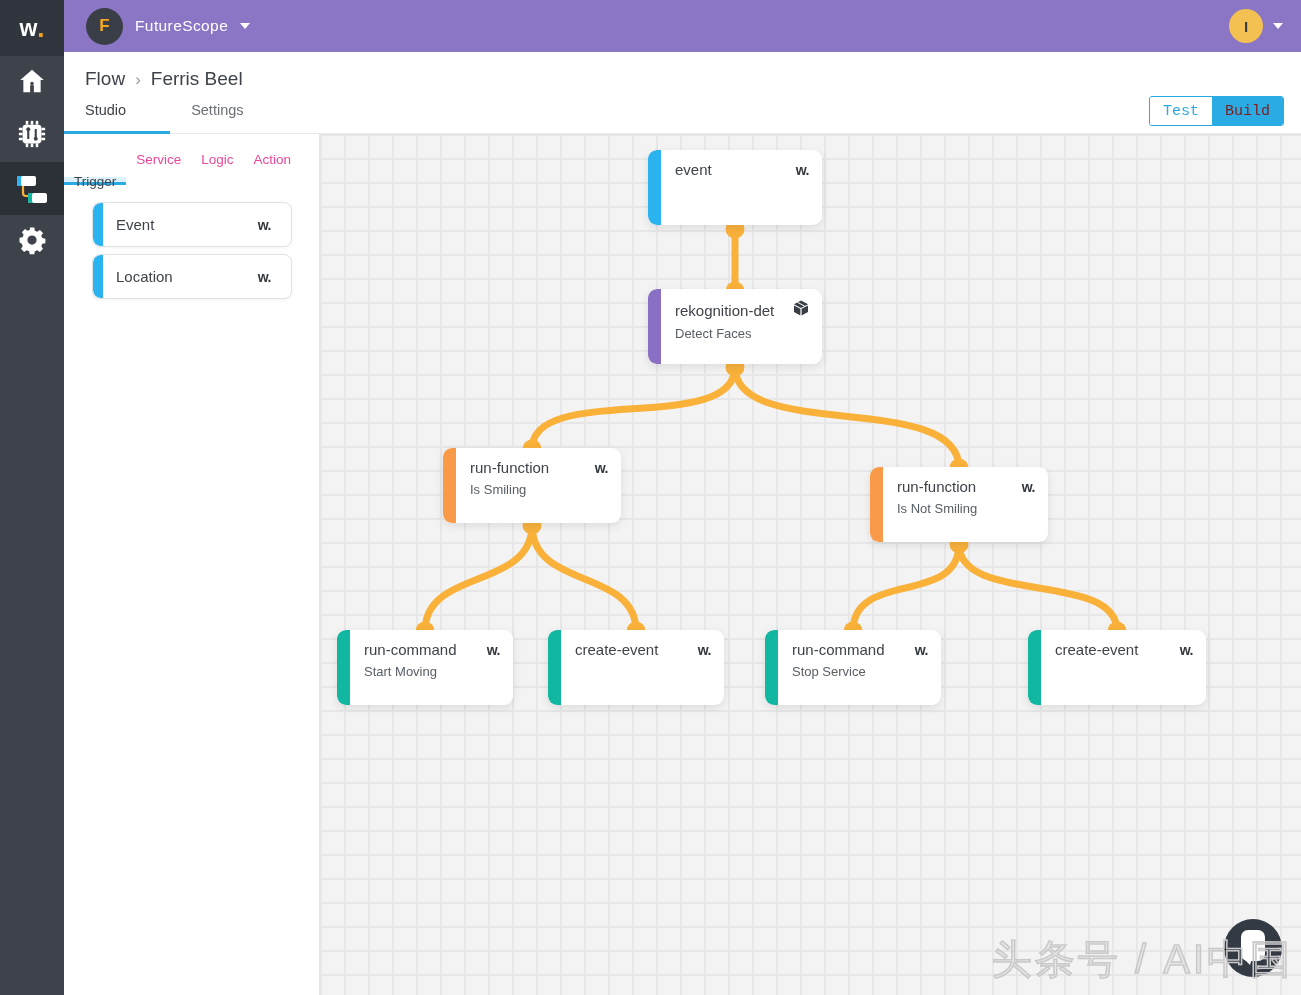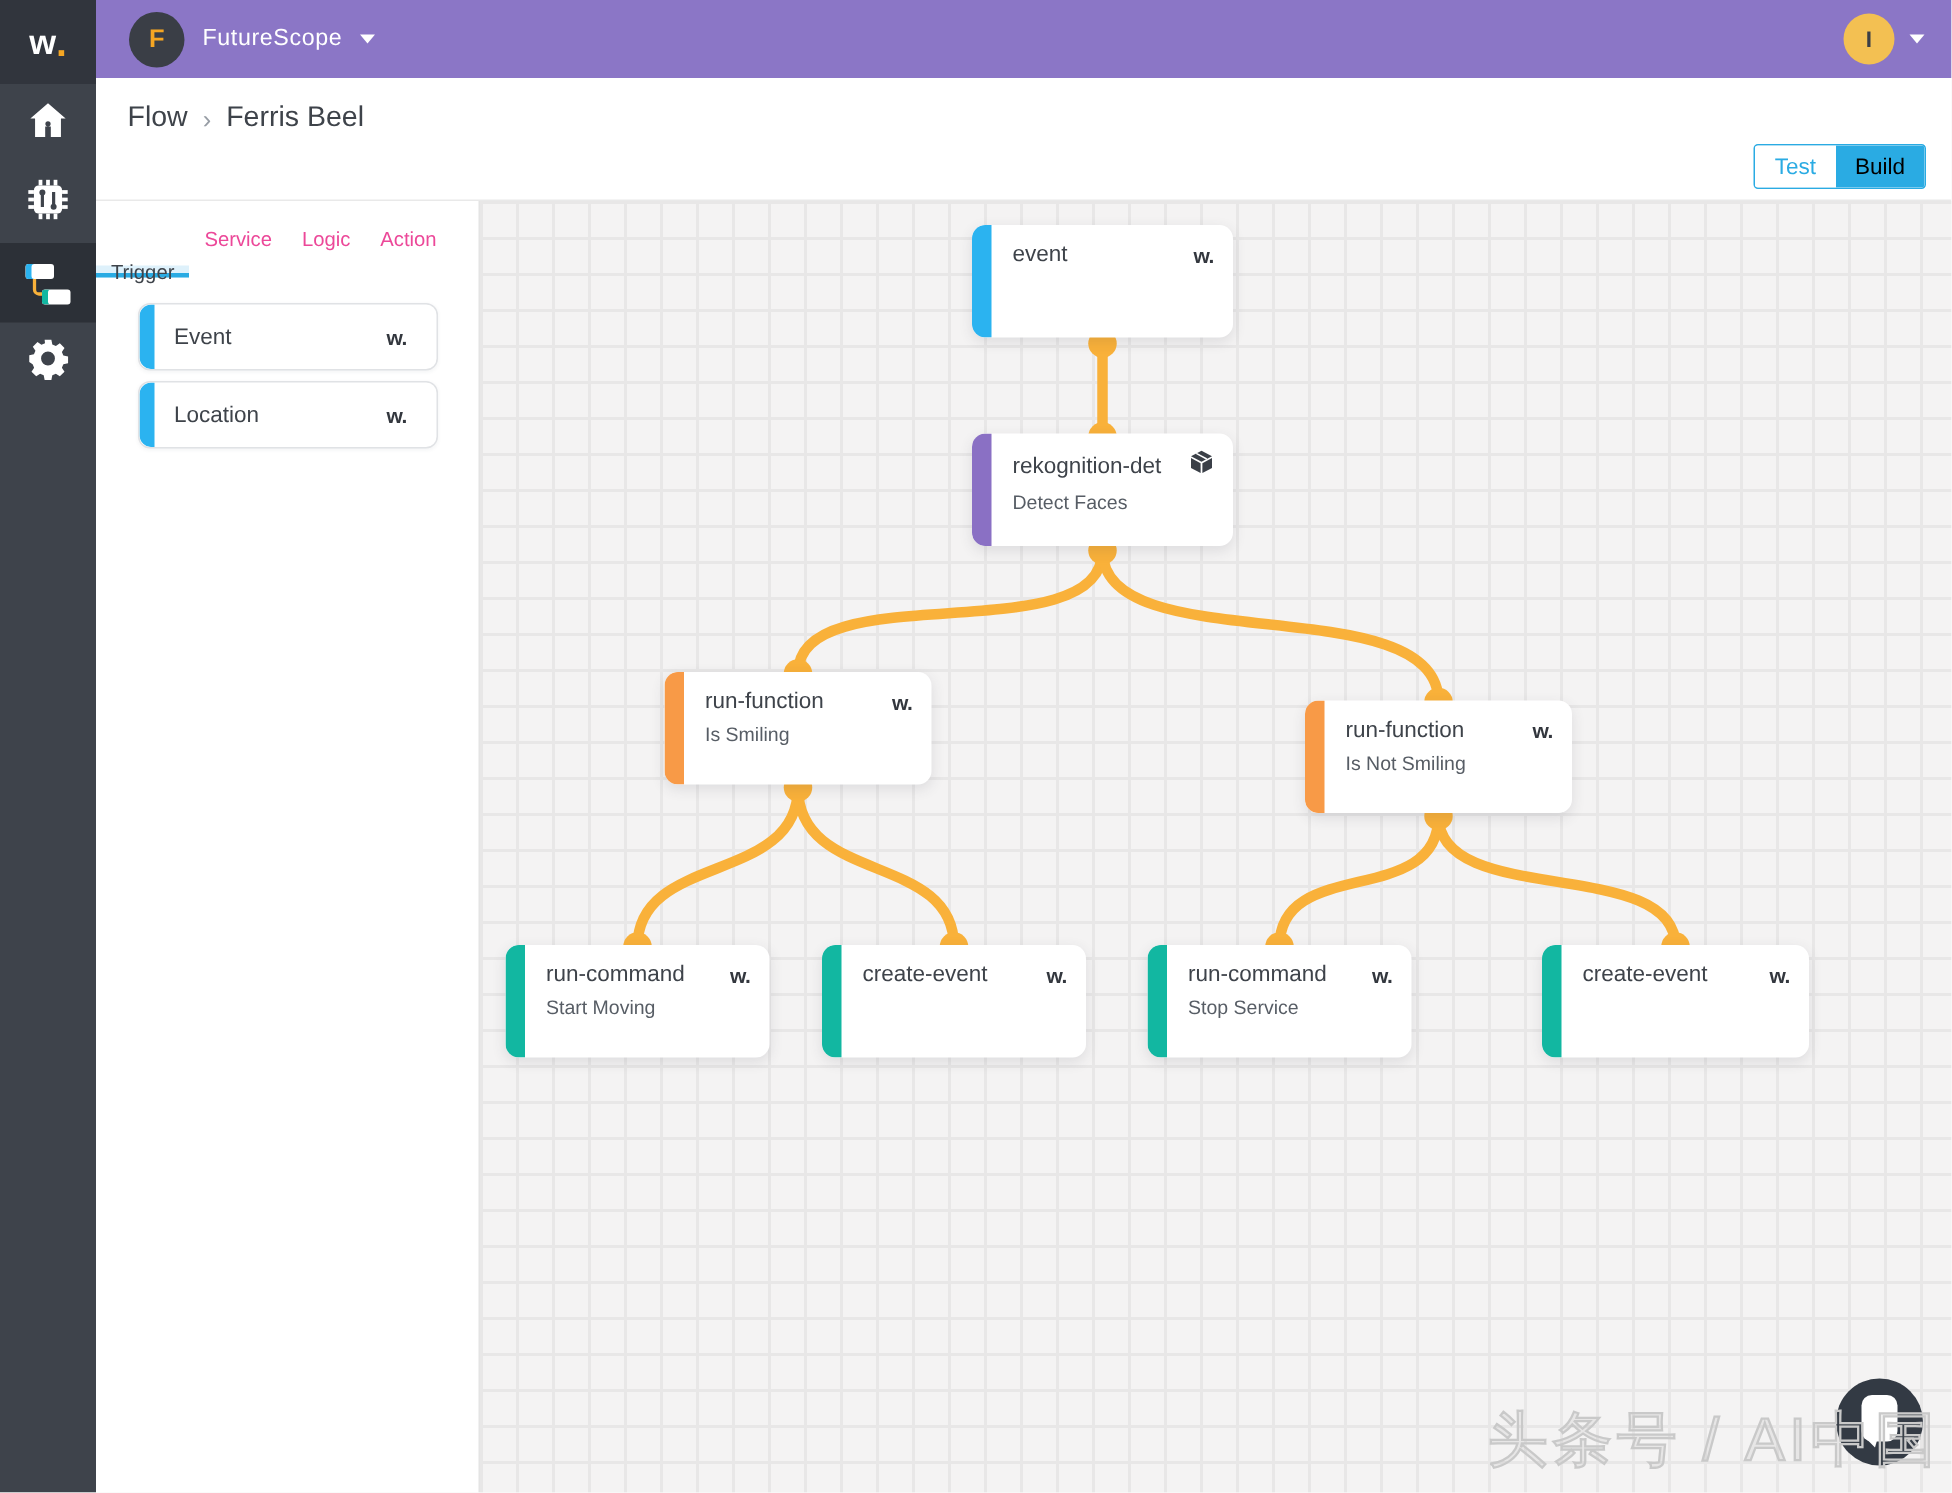--- a/index.html
+++ b/index.html
@@ -31,23 +31,23 @@
   
   .page-head { position:absolute; left:64px; top:52px; width:1237px; height:82px; background:#fff; border-bottom:1px solid #e9e9e9; z-index:10; }
   .breadcrumb { position:absolute; left:21px; top:16px; font-size:19px; display:flex; gap:10px; align-items:flex-end; }
   .bc-section { color:#3e434a; cursor:pointer; }
   .bc-sep { color:#979da5; font-size:17px; }
   .bc-title { color:#3e434a; }
   .head-tabs { position:absolute; left:0; bottom:-1px; display:flex; }
   .htab { font-size:14.5px; color:#6a7076; padding:0 22px 13px 21px; cursor:pointer; }
   .htab.active { color:#3e434a; border-bottom:3px solid #2aabe3; padding-right:44px; }
   .seg { position:absolute; right:17px; top:44px; display:flex; border:1px solid #2aabe3; border-radius:3px; overflow:hidden; height:30px; }
-  .seg-btn { font-size:15px; padding:5px 13px; cursor:pointer; line-height:19px; }
+  .seg-btn { font-size:15px; padding:5px 13px; cursor:pointer; line-height:19px;font-family:Liberation Mono, monospace; }
   .seg-btn.test { background:#fff; color:#2aabe3; }
-  .seg-btn.build { background:#2aabe3; color:#000000; }
+  .seg-btn.build { background:#2aabe3; color:#7f1d1d; }
 
   
   .palette { position:absolute; left:64px; top:134px; width:256px; height:861px; background:#fff; border-right:1px solid #e4e4e4; z-index:5; }
   .ptabs { display:flex; height:51px; align-items:stretch; }
   .ptab { font-size:13.5px; color:#ec4899; padding:0 10px; display:flex; align-items:center; cursor:pointer; }
   .ptab.active { background:#def1fb; box-shadow:inset 0 -3px 0 #2aabe3; color:#3e434a;margin-top:43px; }
   .pcard { position:absolute; left:28px; width:200px; height:45px; background:#fff; border:1px solid #e0e2e5; border-radius:8px; box-shadow:0 1px 3px rgba(40,45,60,.06); display:flex; align-items:center; overflow:hidden; cursor:grab; }
   .pcard-bar { width:10px; height:100%; border-radius:8px 0 0 8px; flex:none; }
   .pcard-label { font-size:15px; color:#3e434a; margin-left:13px; flex:1; }
   .pcard-mark { font-size:14px; font-weight:900; color:#33373e; margin-right:20px; letter-spacing:-.5px; }
@@ -145,20 +145,24 @@
     </span>
     <span class="caret"></span>
   </div>
 </header>
 
 <div class="page-head">
   <div class="breadcrumb">
     <span class="bc-section">Flow</span>
     <span class="bc-sep">›</span>
     <span class="bc-title">Ferris Beel</span>
+  </div>
+  <div class="head-tabs">
+    <span class="htab active">Studio</span>
+    <span class="htab">Settings</span>
   </div>
   <div class="seg">
     <span class="seg-btn test">Test</span>
     <span class="seg-btn build">Build</span>
   </div>
 </div>
 
 <aside class="palette">
   <div class="ptabs">
     <span class="ptab active">Trigger</span>

